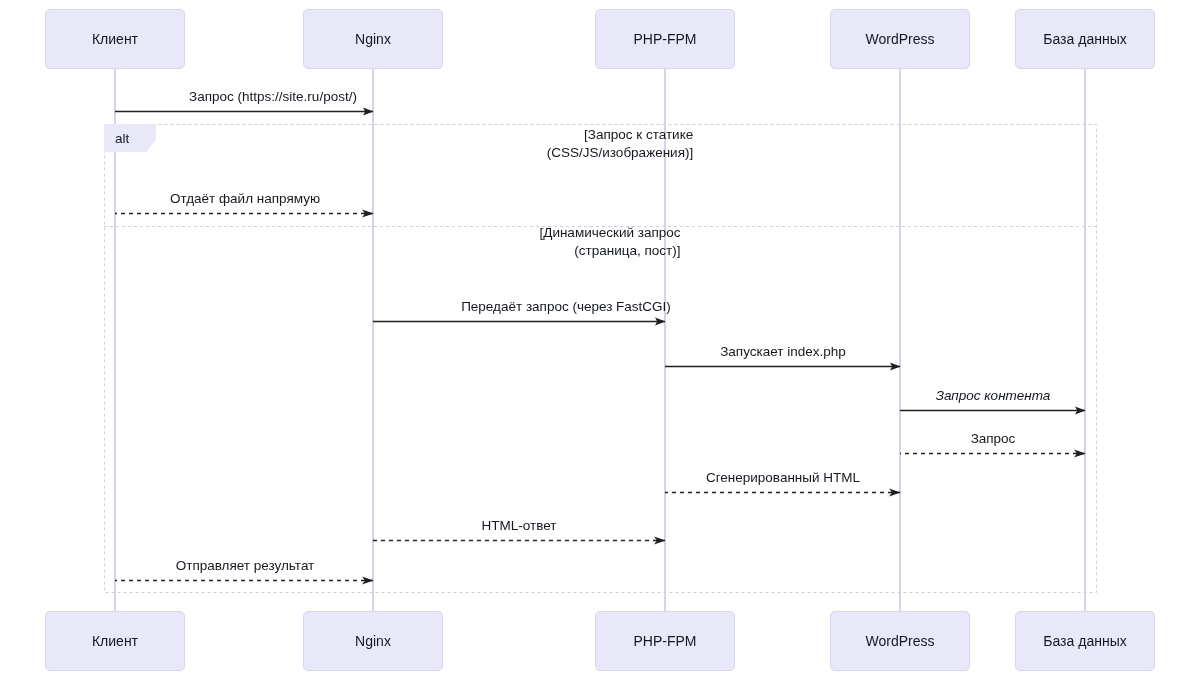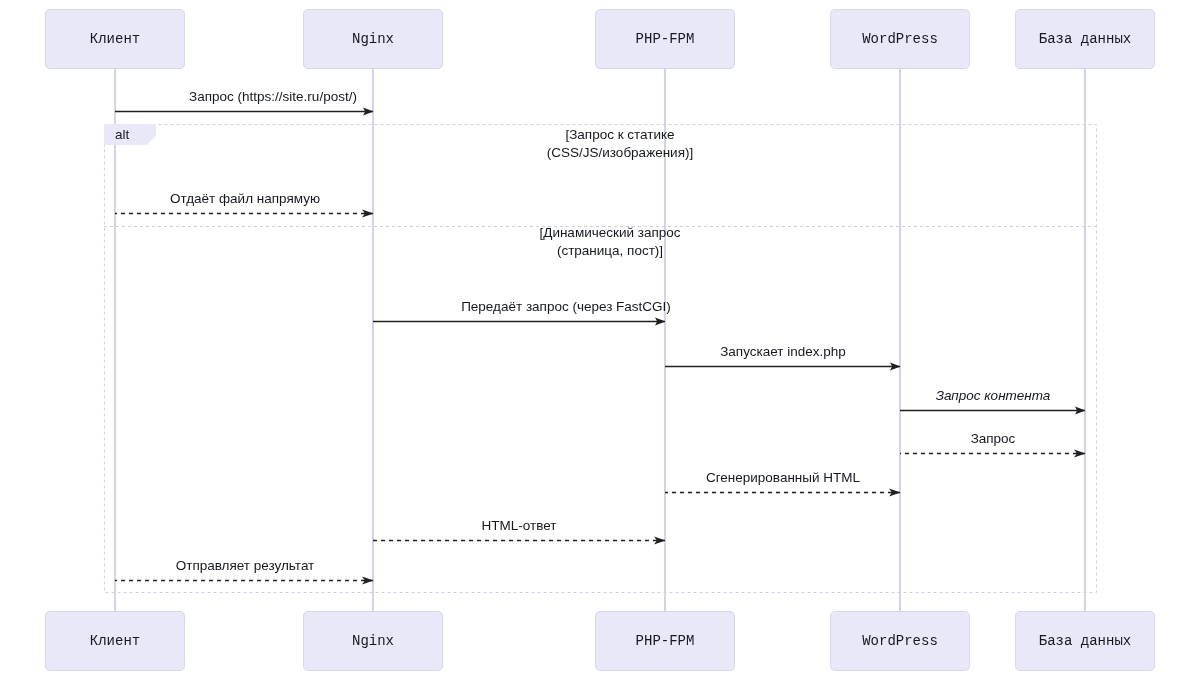--- a/index.html
+++ b/index.html
@@ -24,39 +24,39 @@
   .participant-box {
     position: absolute;
     background: #e8e8f8;
     border: 1px solid #d6d6ee;
     border-radius: 5px;
     display: flex;
     align-items: center;
     justify-content: center;
     color: #14181f;
     font-size: 14px;
-    font-family: Liberation Mono, monospace;
+    font-family: Liberation Sans, sans-serif;
     white-space: nowrap;
   }
   .msg-label {
     position: absolute;
     color: #14181f;
     font-size: 13.5px;
     font-family: "Liberation Sans", sans-serif;
     white-space: nowrap;
     transform: translateX(-50%);
     text-align: center;
   }
   .cond-label {
     position: absolute;
     color: #14181f;
     font-size: 13.5px;
     font-family: "Liberation Sans", sans-serif;
     transform: translateX(-50%);
-    text-align: center;
+    text-align: right;
     line-height: 18px;
     white-space: pre;
   }
   .alt-tag {
     position: absolute;
     background: #e8e8f8;
     color: #14181f;
     font-size: 13.5px;
     font-family: "Liberation Sans", sans-serif;
     display: flex;
@@ -155,15 +155,15 @@
       <div class="msg-label" style="left: 245px; top: 191px;">Отдаёт файл напрямую</div>
       <div class="msg-label" style="left: 519px; top: 299px; margin-left: 47px;">Передаёт запрос (через FastCGI)</div>
       <div class="msg-label" style="left: 783px; top: 344px;">Запускает index.php</div>
       <div class="msg-label" style="left: 993px; top: 388px; font-style: italic;">Запрос контента</div>
       <div class="msg-label" style="left: 993px; top: 431px;">Запрос</div>
       <div class="msg-label" style="left: 783px; top: 470px;">Сгенерированный HTML</div>
       <div class="msg-label" style="left: 519px; top: 518px;">HTML-ответ</div>
       <div class="msg-label" style="left: 245px; top: 558px;">Отправляет результат</div>
     </div>
 
-  <div class="alt-tag" id="alt-tag" style="left: 104px; top: 124px; width: 52px; height: 21px;">alt</div>
+  <div class="alt-tag" id="alt-tag" style="left: 104px; top: 124px; width: 52px; height: 28px;">alt</div>
 
 </div>
 
 </body></html>

